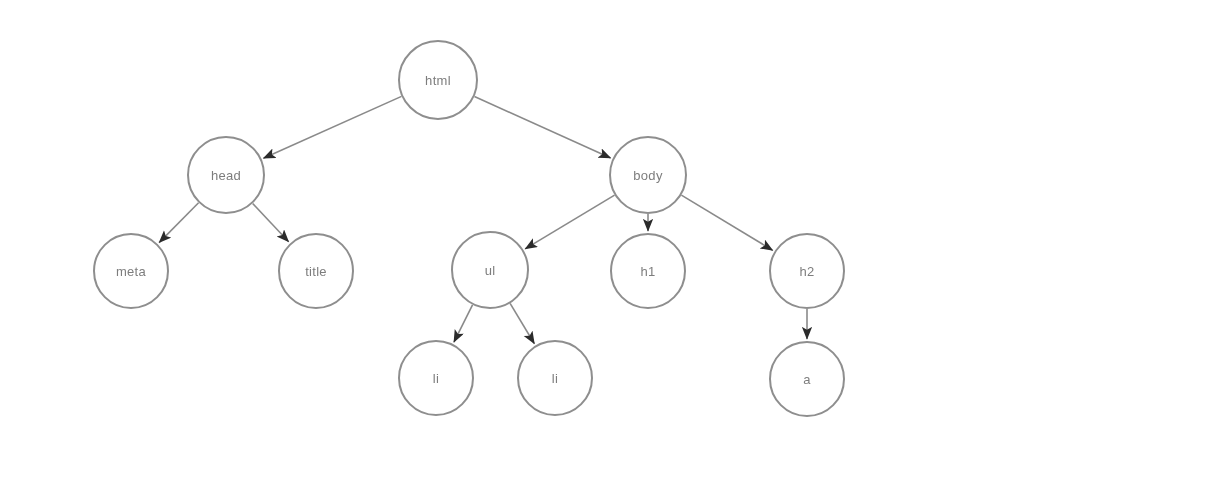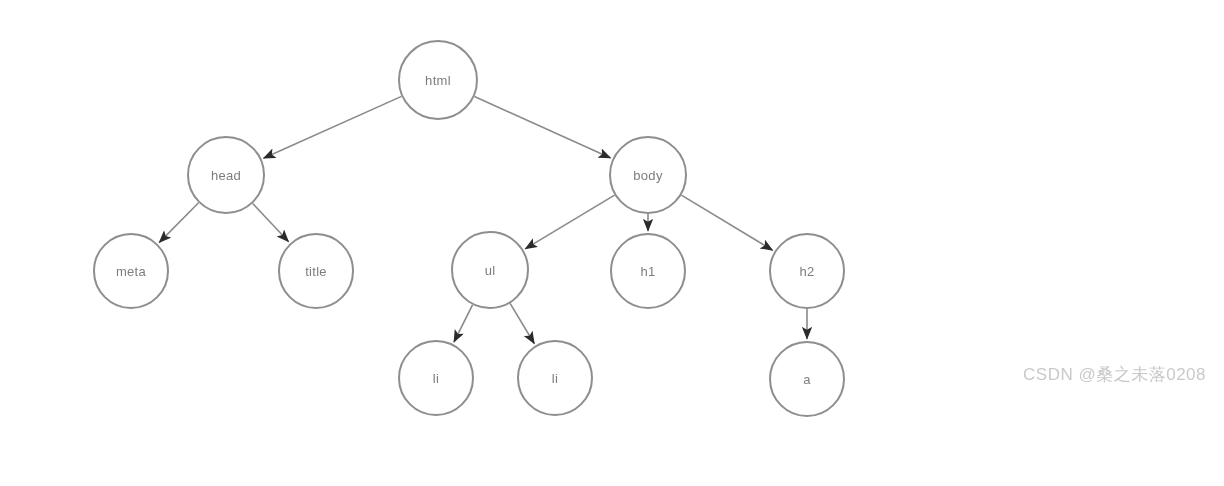--- a/index.html
+++ b/index.html
@@ -122,14 +122,13 @@
           <circle cx="555" cy="368" r="37" class="node-circle" fill="#ffffff" stroke="#8e8e8e"></circle>
           <text x="555" y="368" class="node-label" fill="#7d7d7d">li</text>
         </g>
         <g>
           <circle cx="807" cy="369" r="37" class="node-circle" fill="#ffffff" stroke="#8e8e8e"></circle>
           <text x="807" y="369" class="node-label" fill="#7d7d7d">a</text>
         </g>
       </g>
   </svg>
 
-  <div class="watermark">CSDN @桑之未落0208</div>
 </div>
 
 </body></html>

